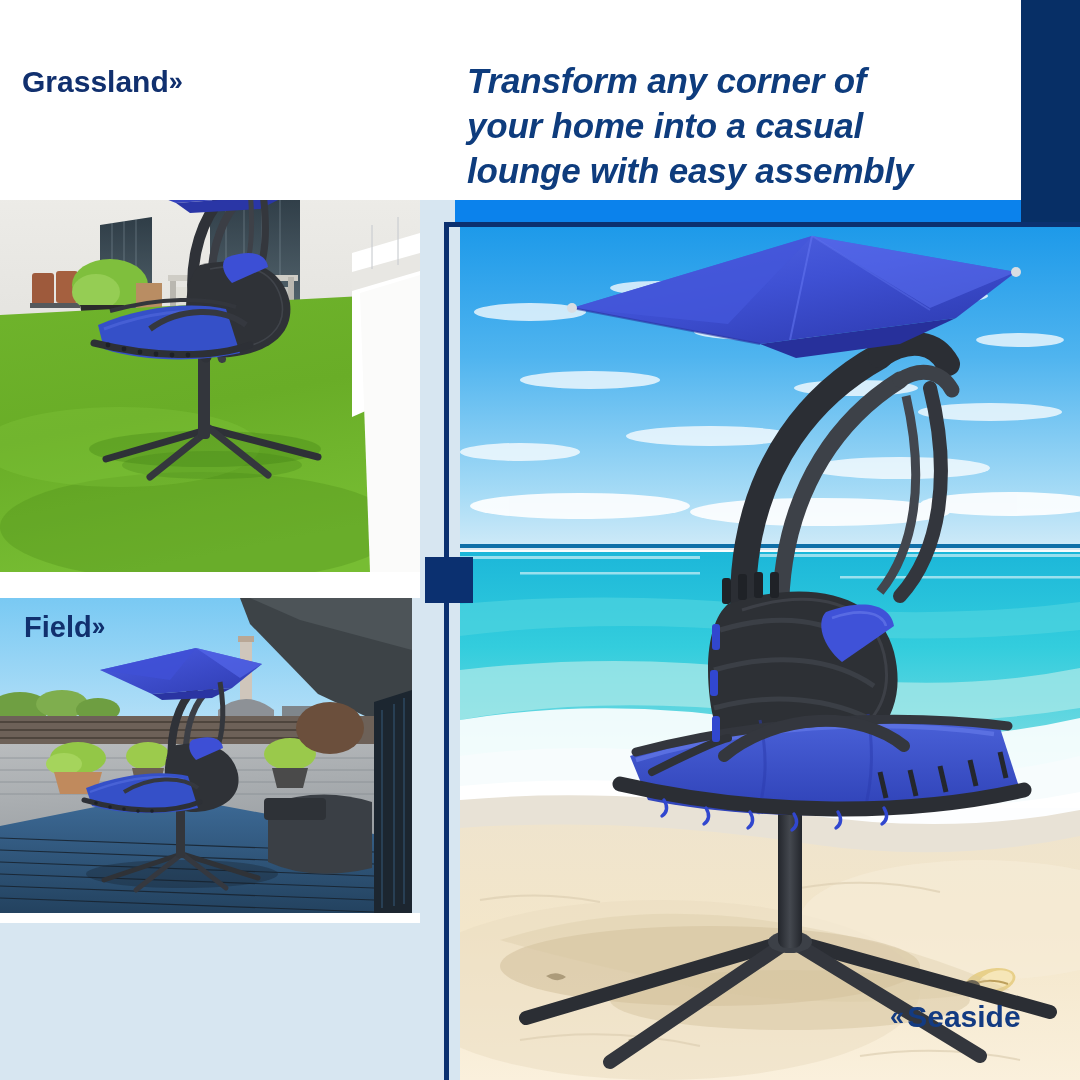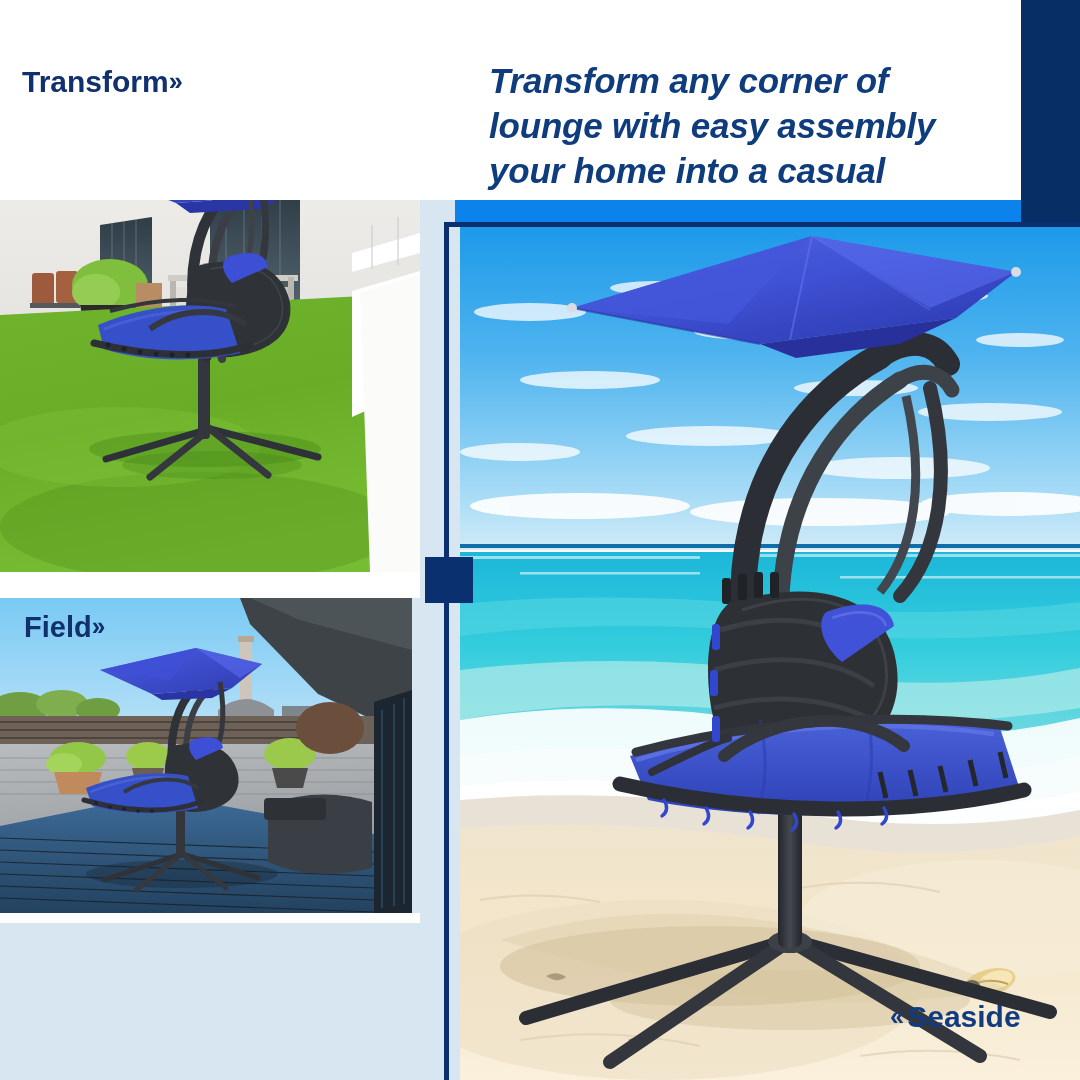--- a/index.html
+++ b/index.html
@@ -20,21 +20,21 @@
   .left-white-3{position:absolute;left:0;top:913px;width:420px;height:10px;background:#ffffff;}
   .navy-square{position:absolute;left:425px;top:557px;width:48px;height:46px;background:#0b3070;z-index:9;}
   .frame-line{position:absolute;left:444px;top:222px;width:636px;height:858px;
               border-left:5px solid #0b3070;border-top:5px solid #0b3070;box-sizing:border-box;z-index:8;
               pointer-events:none;}
 
   
   .headline{position:absolute;left:467px;top:58px;width:520px;
             color:#0e3c7d;font-size:35px;line-height:45px;font-weight:bold;font-style:italic;
             letter-spacing:-0.2px;}
-  .headline div{white-space:nowrap;margin-left:22px;}
+  .headline div{white-space:nowrap;}
 
   
   .panel{position:absolute;overflow:hidden;}
   #grassland-panel{left:0;top:57px;width:420px;height:515px;}
   #field-panel{left:0;top:598px;width:412px;height:315px;}
   #seaside-panel{left:460px;top:200px;width:620px;height:880px;}
 
   .tag{position:absolute;z-index:20;color:#11306e;font-weight:bold;
        font-family:"Liberation Sans",sans-serif;white-space:nowrap;}
   #tag-grassland{left:22px;top:65px;font-size:30px;}
@@ -488,26 +488,26 @@
   <div class="navy-bar-tr"></div>
   <div class="blue-strip"></div>
   <div class="left-white-1"></div>
   <div class="left-white-2"></div>
   <div class="left-white-3"></div>
   <div class="frame-line"></div>
   <div class="navy-square"></div>
 
   <div class="headline">
     <div>Transform any corner of</div>
+    <div>your home into a casual</div>
     <div>lounge with easy assembly</div>
-    <div>your home into a casual</div>
   </div>
 
   <div class="tag" id="tag-grassland">
-    <span>Transform</span><span class="chev">››</span>
+    <span>Grassland</span><span class="chev">››</span>
   </div>
 
   <div class="tag" id="tag-field">
     <span>Field</span><span class="chev">››</span>
   </div>
 
   <div class="tag" id="tag-seaside">
     <span class="chev">‹‹</span><span style="margin-left:6px">Seaside</span>
   </div>
 

